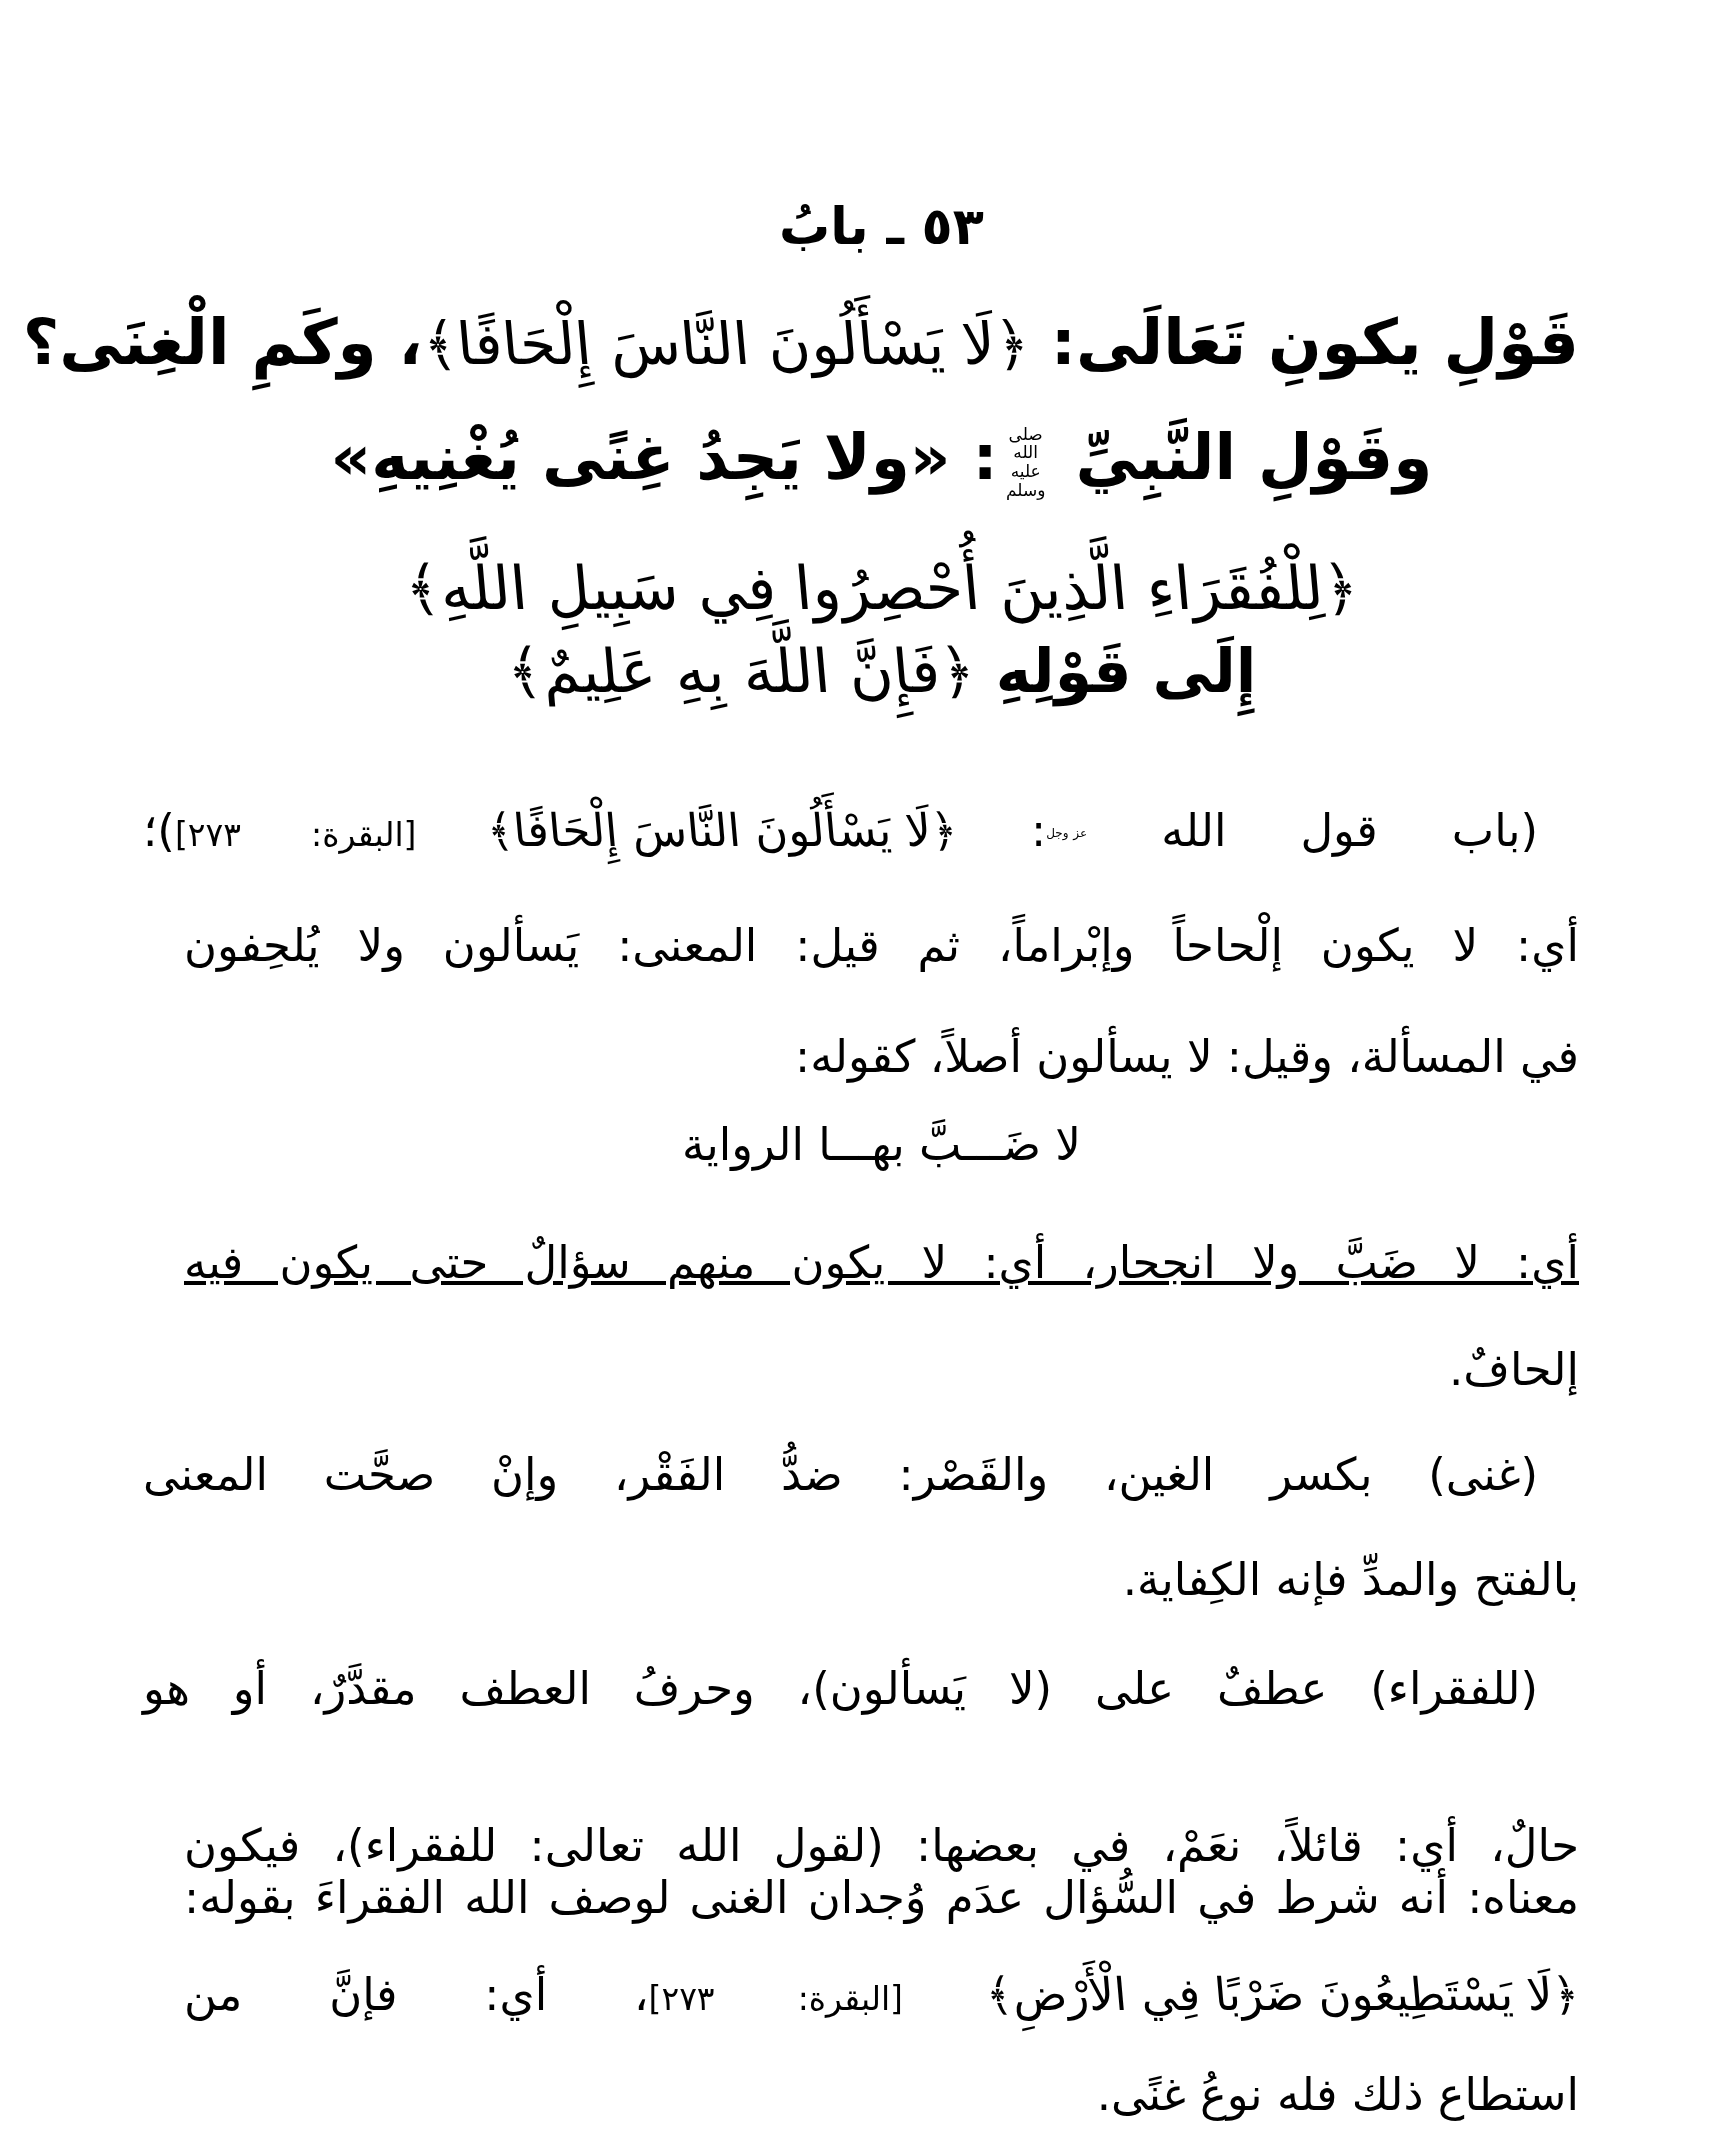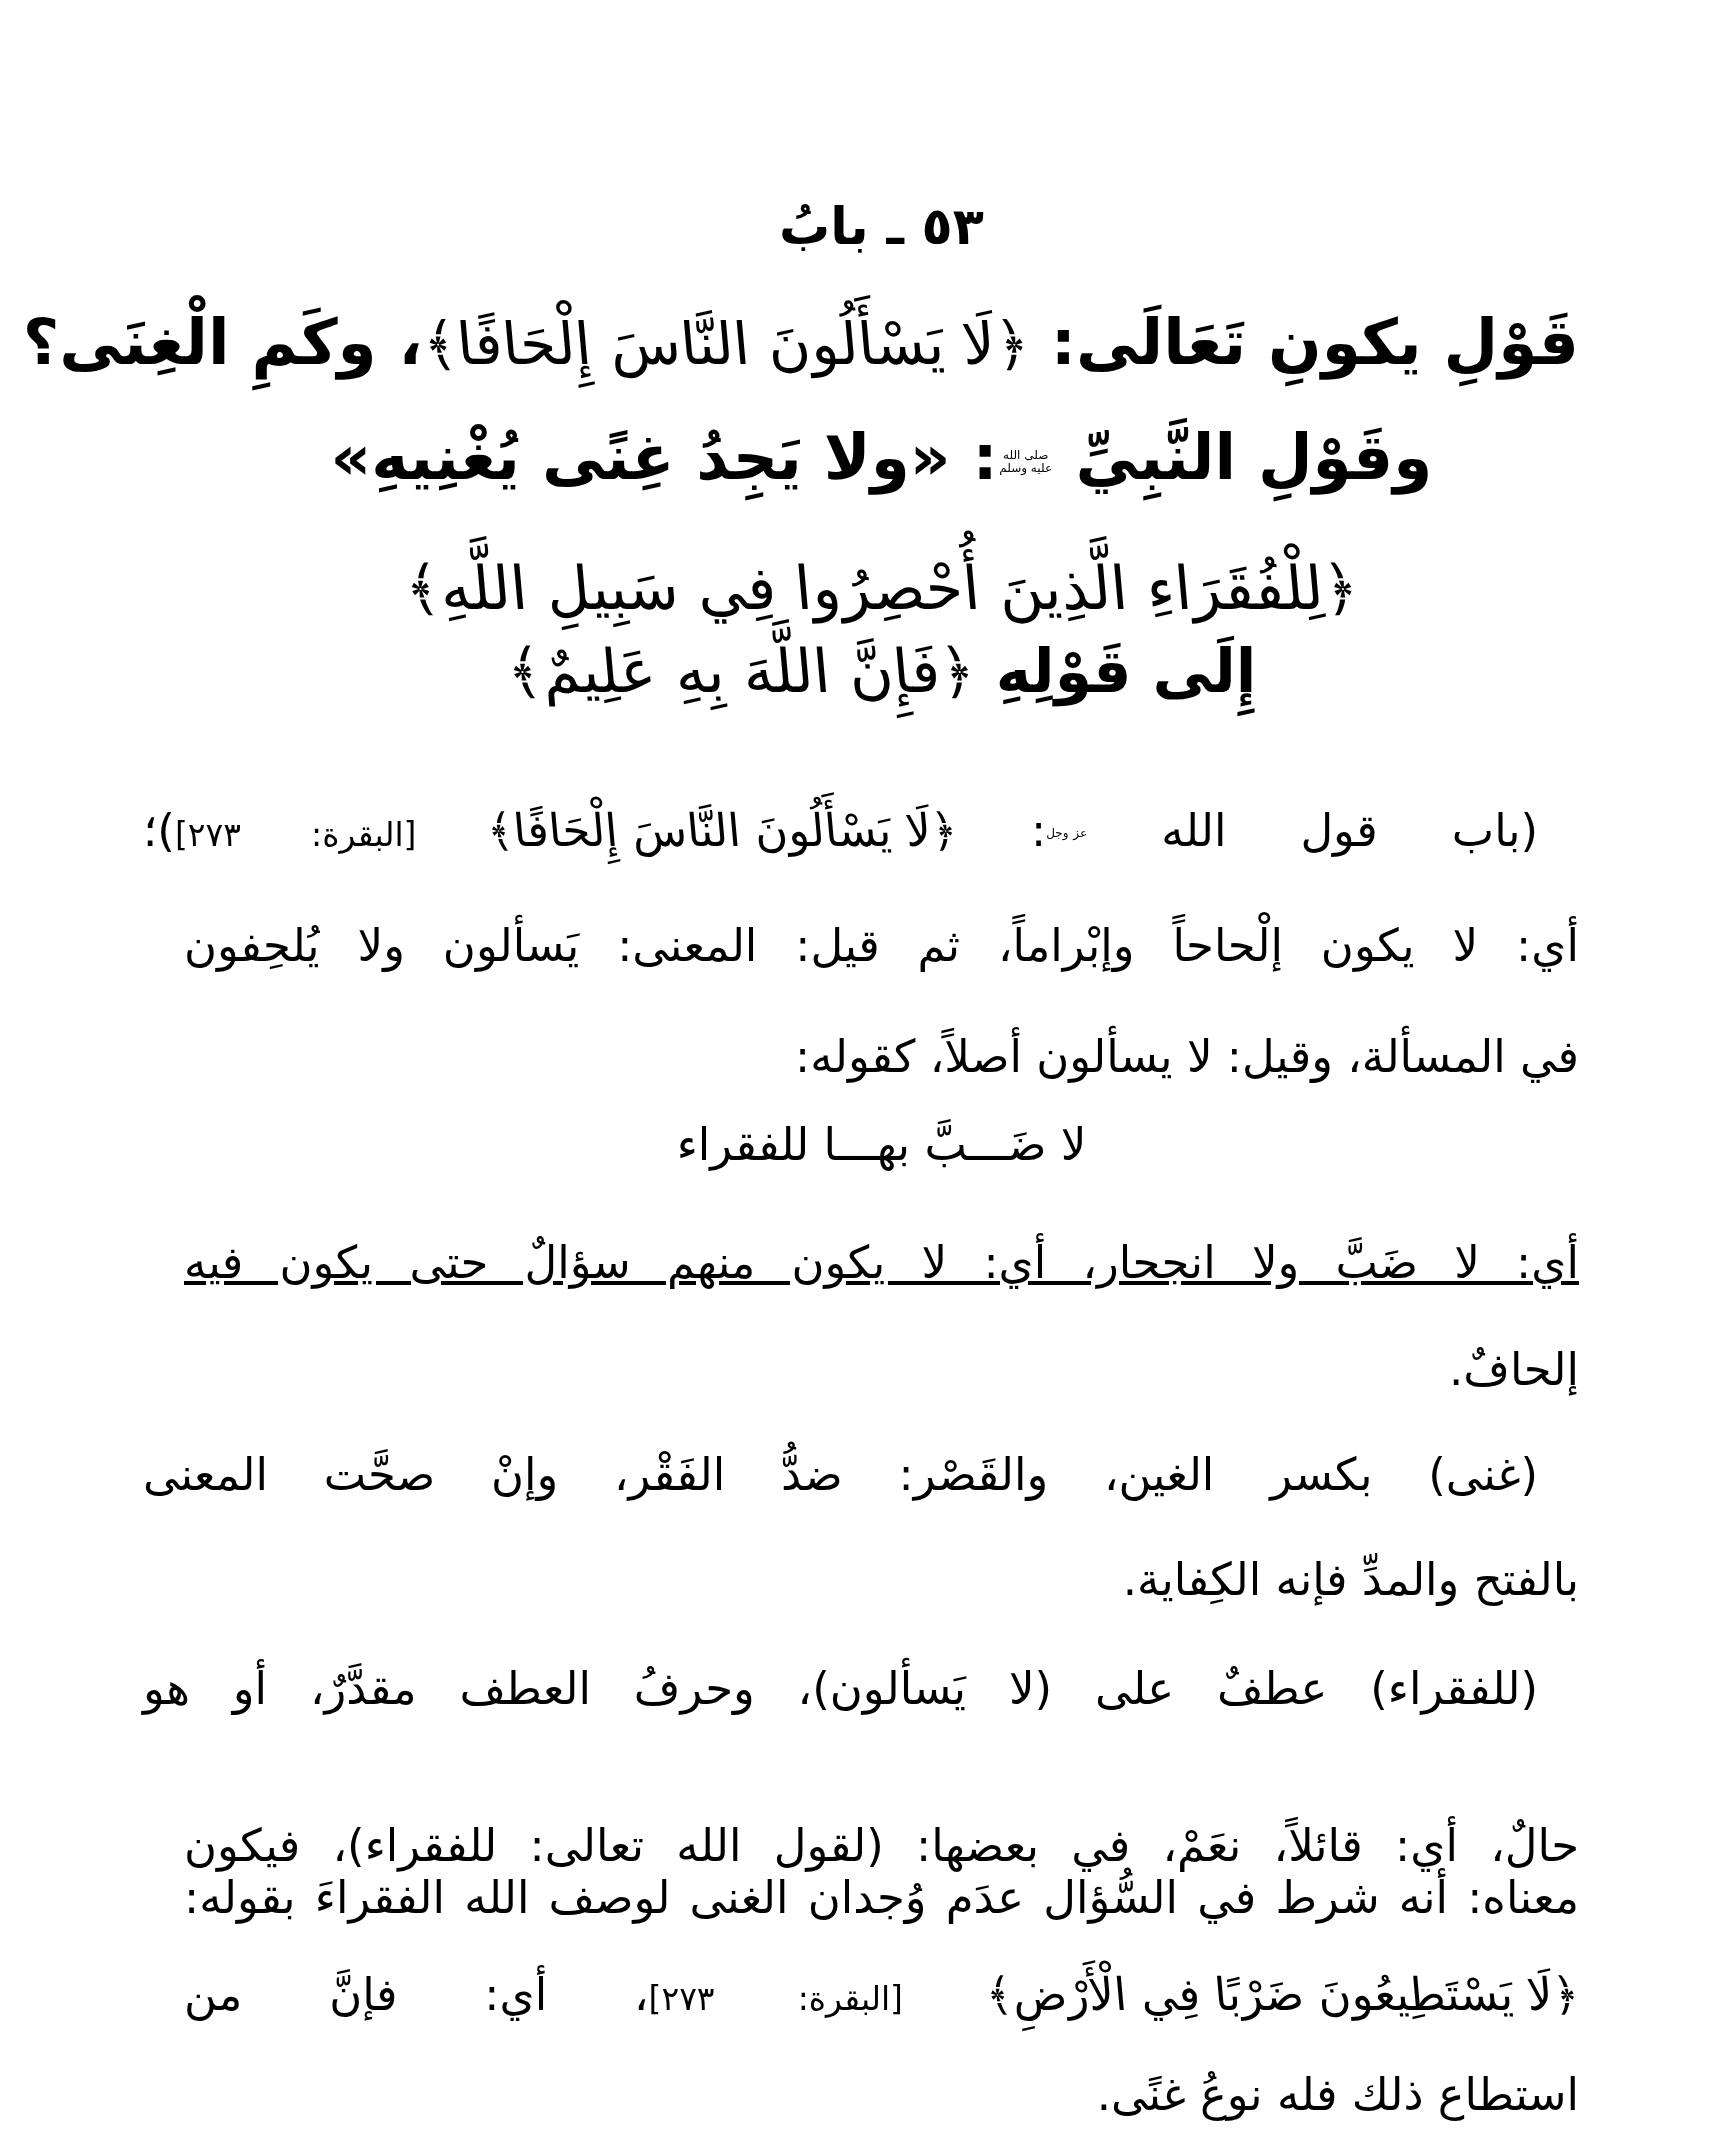--- a/index.html
+++ b/index.html
@@ -52,21 +52,21 @@
     transform: skewX(5deg);
     font-weight: normal;
   }
   .verse-line-big { font-size: 60px; }
   .verse-inline-title { font-size: 58px; }
   .verse-inline-body { font-size: 45px; }
   .ref { font-size: 33px; }
   .honorific {
     display: inline-block;
     width: 56px;
-    font-size: 12px;
+    font-size: 17px;
     line-height: 1.1;
     text-align: center;
     vertical-align: middle;
     font-weight: normal;
     white-space: normal;
   }
   .honorific.small { width: 41px; font-size: 12px; }
   .indent { padding-right: 41px; }
   .inset-left { padding-left: 41px; }
   .poetry {
@@ -105,21 +105,21 @@
 
   <div class="line justify bodytext" style="top:890px;">
     <span>أي: لا يكون إلْحاحاً وإبْراماً، ثم قيل: المعنى: يَسألون ولا يُلحِفون</span>
   </div>
 
   <div class="line rightend bodytext wrapok" style="top:1001px;">
     <span>في المسألة، وقيل: لا يسألون أصلاً، كقوله:</span>
   </div>
 
   <div class="line center poetry" style="top:1089px;">
-    <span>لا ضَـــبَّ بهـــا للفقراء</span>
+    <span>لا ضَـــبَّ بهـــا الرواية</span>
   </div>
 
   <div class="line justify bodytext" style="top:1207px;text-decoration:underline;">
     <span>أي: لا ضَبَّ ولا انجحار، أي: لا يكون منهم سؤالٌ حتى يكون فيه</span>
   </div>
 
   <div class="line rightend bodytext wrapok" style="top:1314px;">
     <span>إلحافٌ.</span>
   </div>
 

